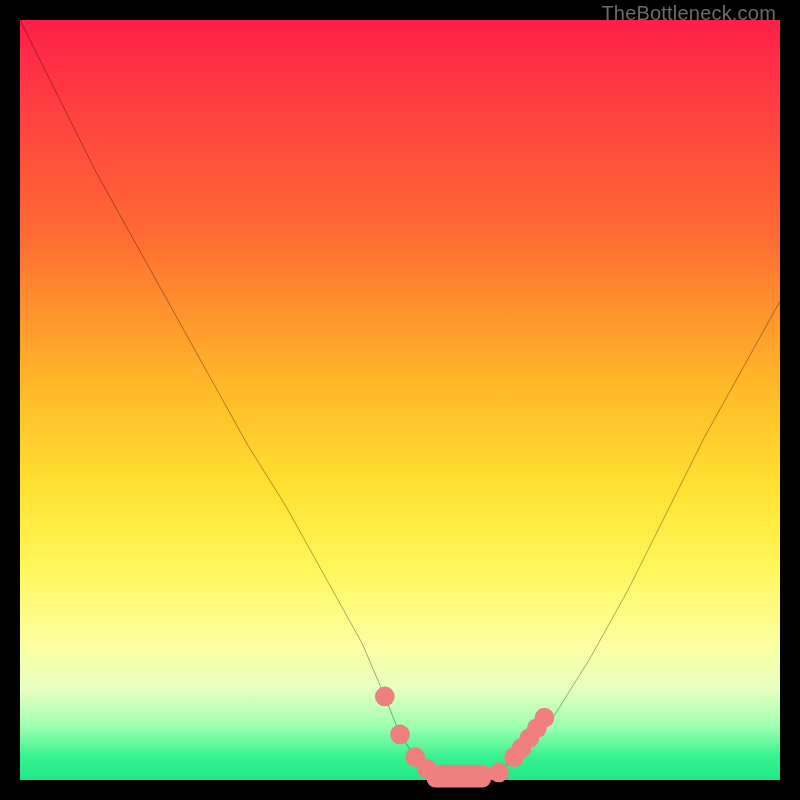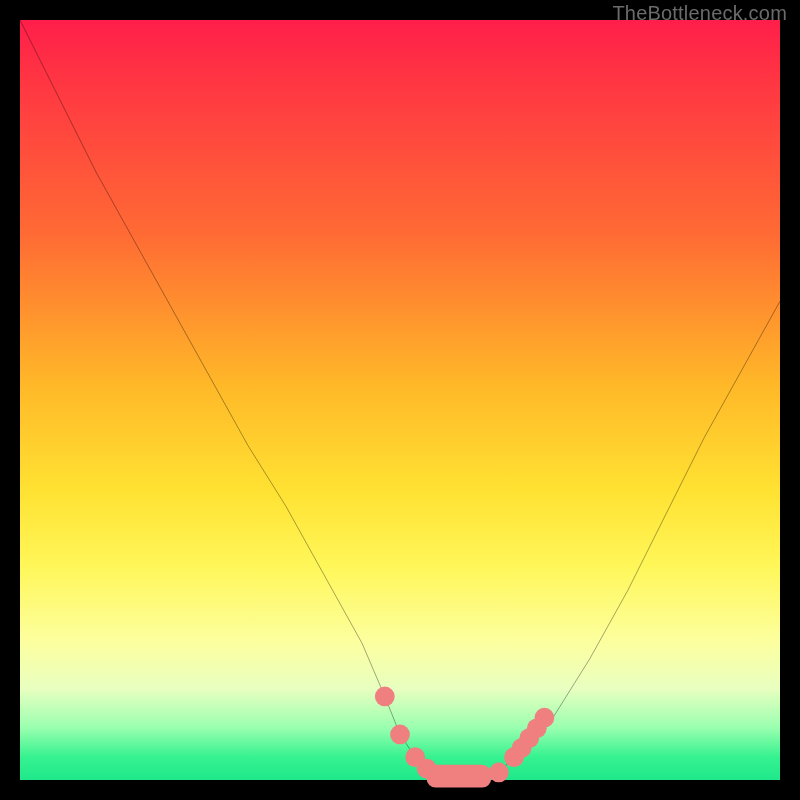--- a/index.html
+++ b/index.html
@@ -37,21 +37,21 @@
       #fcffa0 82%,
       #e8ffc0 88%,
       #9cffb0 93%,
       #36f290 97%,
       #1fe88a 100%
     );
   }
   .attribution {
     position: absolute;
     top: 2px;
-    right: 13px;
+    right: 24px;
     color: #6b6b6b;
     font-size: 20px;
     font-weight: 500;
     letter-spacing: 0.2px;
     margin-left: 16px;
   }
   svg.curve {
     position: absolute;
     left: 0;
     top: 0;

